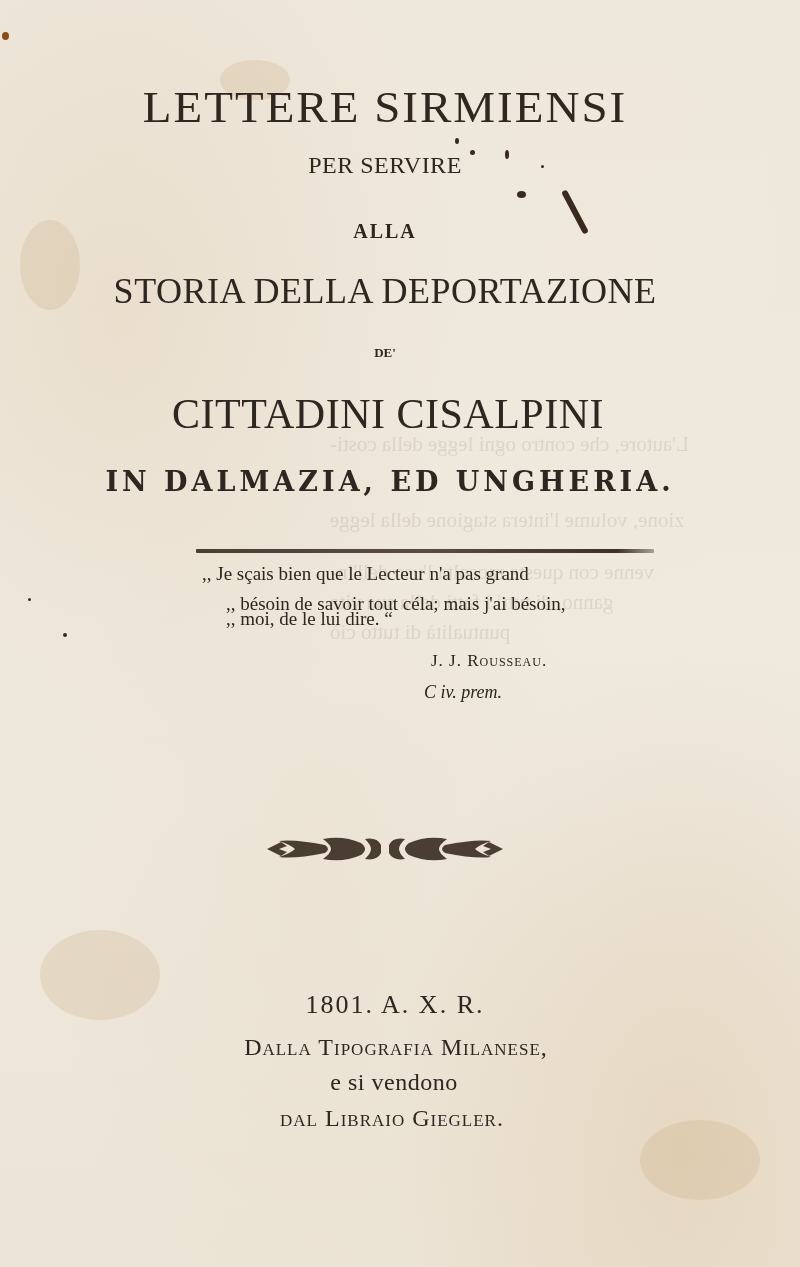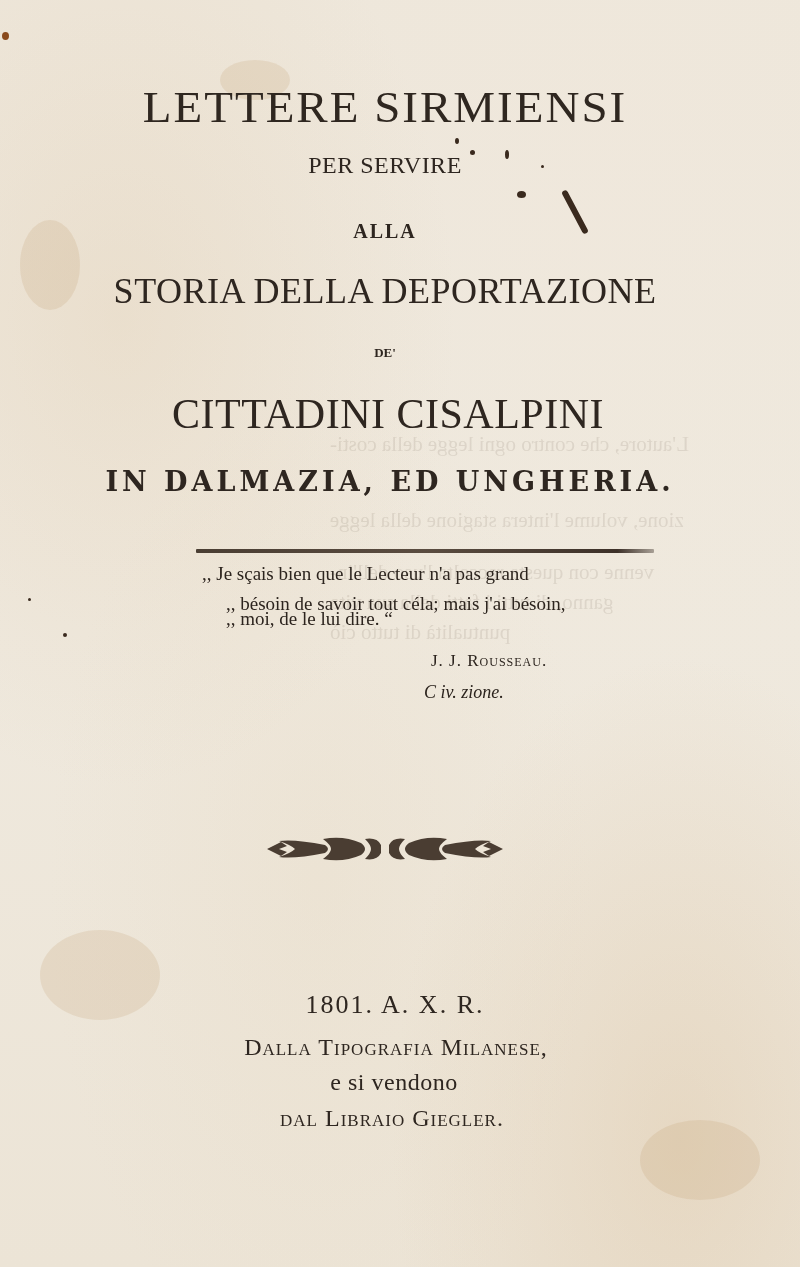--- a/index.html
+++ b/index.html
@@ -97,21 +97,21 @@
   <div class="line t-de">DE'</div>
   <div class="line t-citt">CITTADINI CISALPINI</div>
   <div class="line t-in">IN DALMAZIA, ED UNGHERIA.</div>
 
   <div class="rule"></div>
 
   <div class="quote q1">,, Je sçais bien que le Lecteur n'a pas grand</div>
   <div class="quote q2">,, bésoin de savoir tout céla; mais j'ai bésoin,</div>
   <div class="quote q3">,, moi, de le lui dire. “</div>
   <div class="quote q4">J. J. Rousseau.</div>
-  <div class="quote q5">C      iv. zione.</div>
+  <div class="quote q5">C      iv. prem.</div>
 
   <svg class="ornament" viewBox="0 0 240 32">
     <g fill="#4a3d32">
 
       <path d="M2 16 L16 9 L22 13 L14 16 L22 19 L16 23 Z"></path>
 
       <path d="M14 8 Q30 6 60 12 Q66 16 60 20 Q30 26 14 24 Q26 20 30 16 Q26 12 14 8 Z"></path>
 
       <path d="M58 6 Q78 2 96 10 Q104 16 96 22 Q78 30 58 26 Q66 20 66 16 Q66 12 58 6 Z"></path>
 

